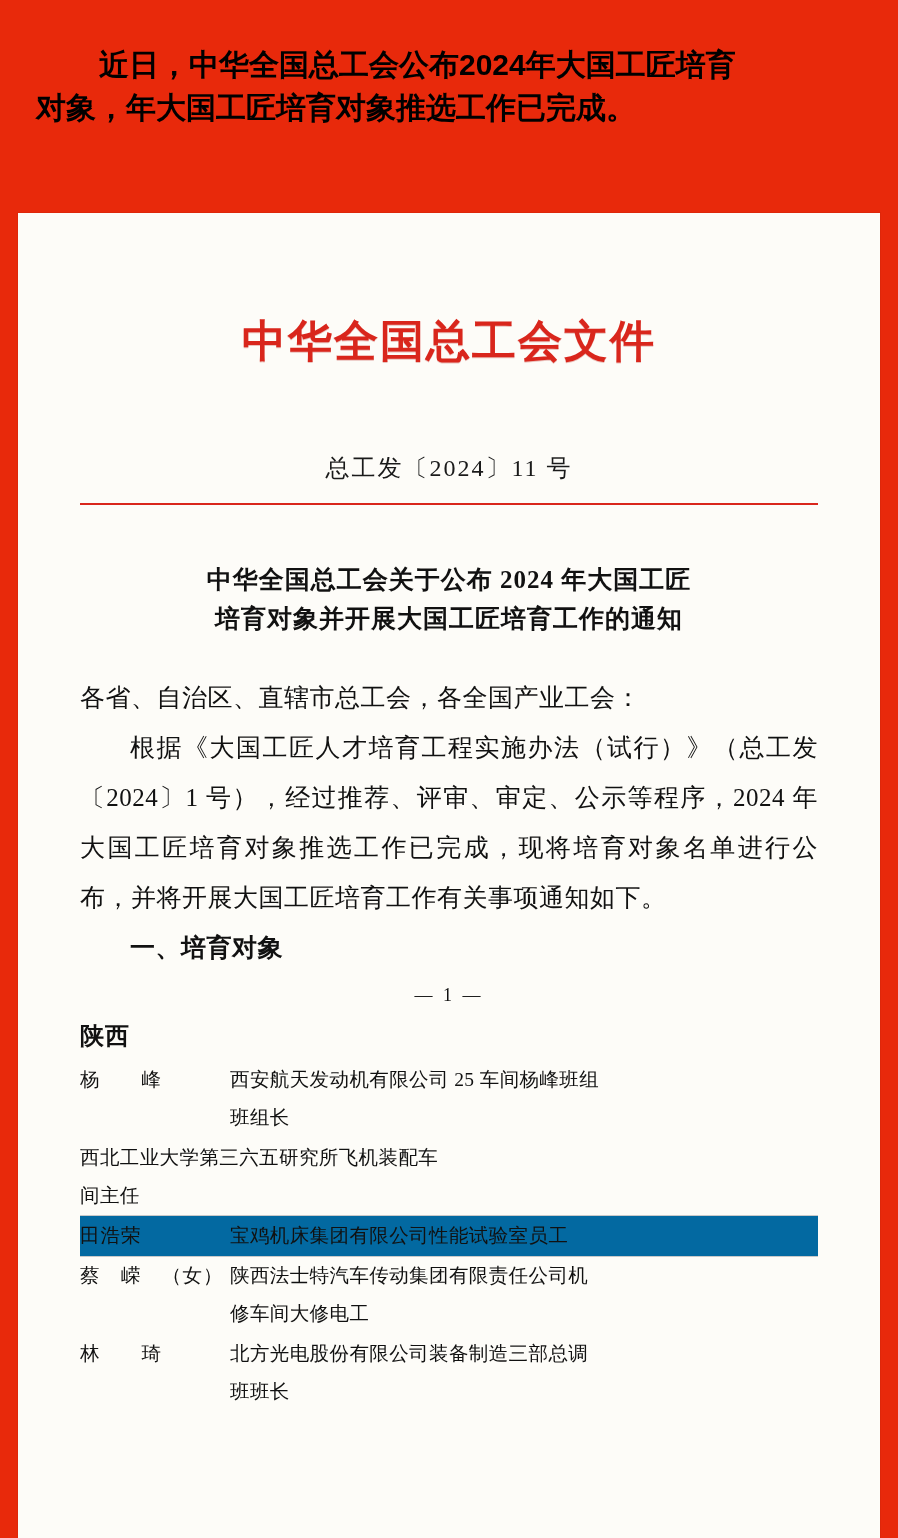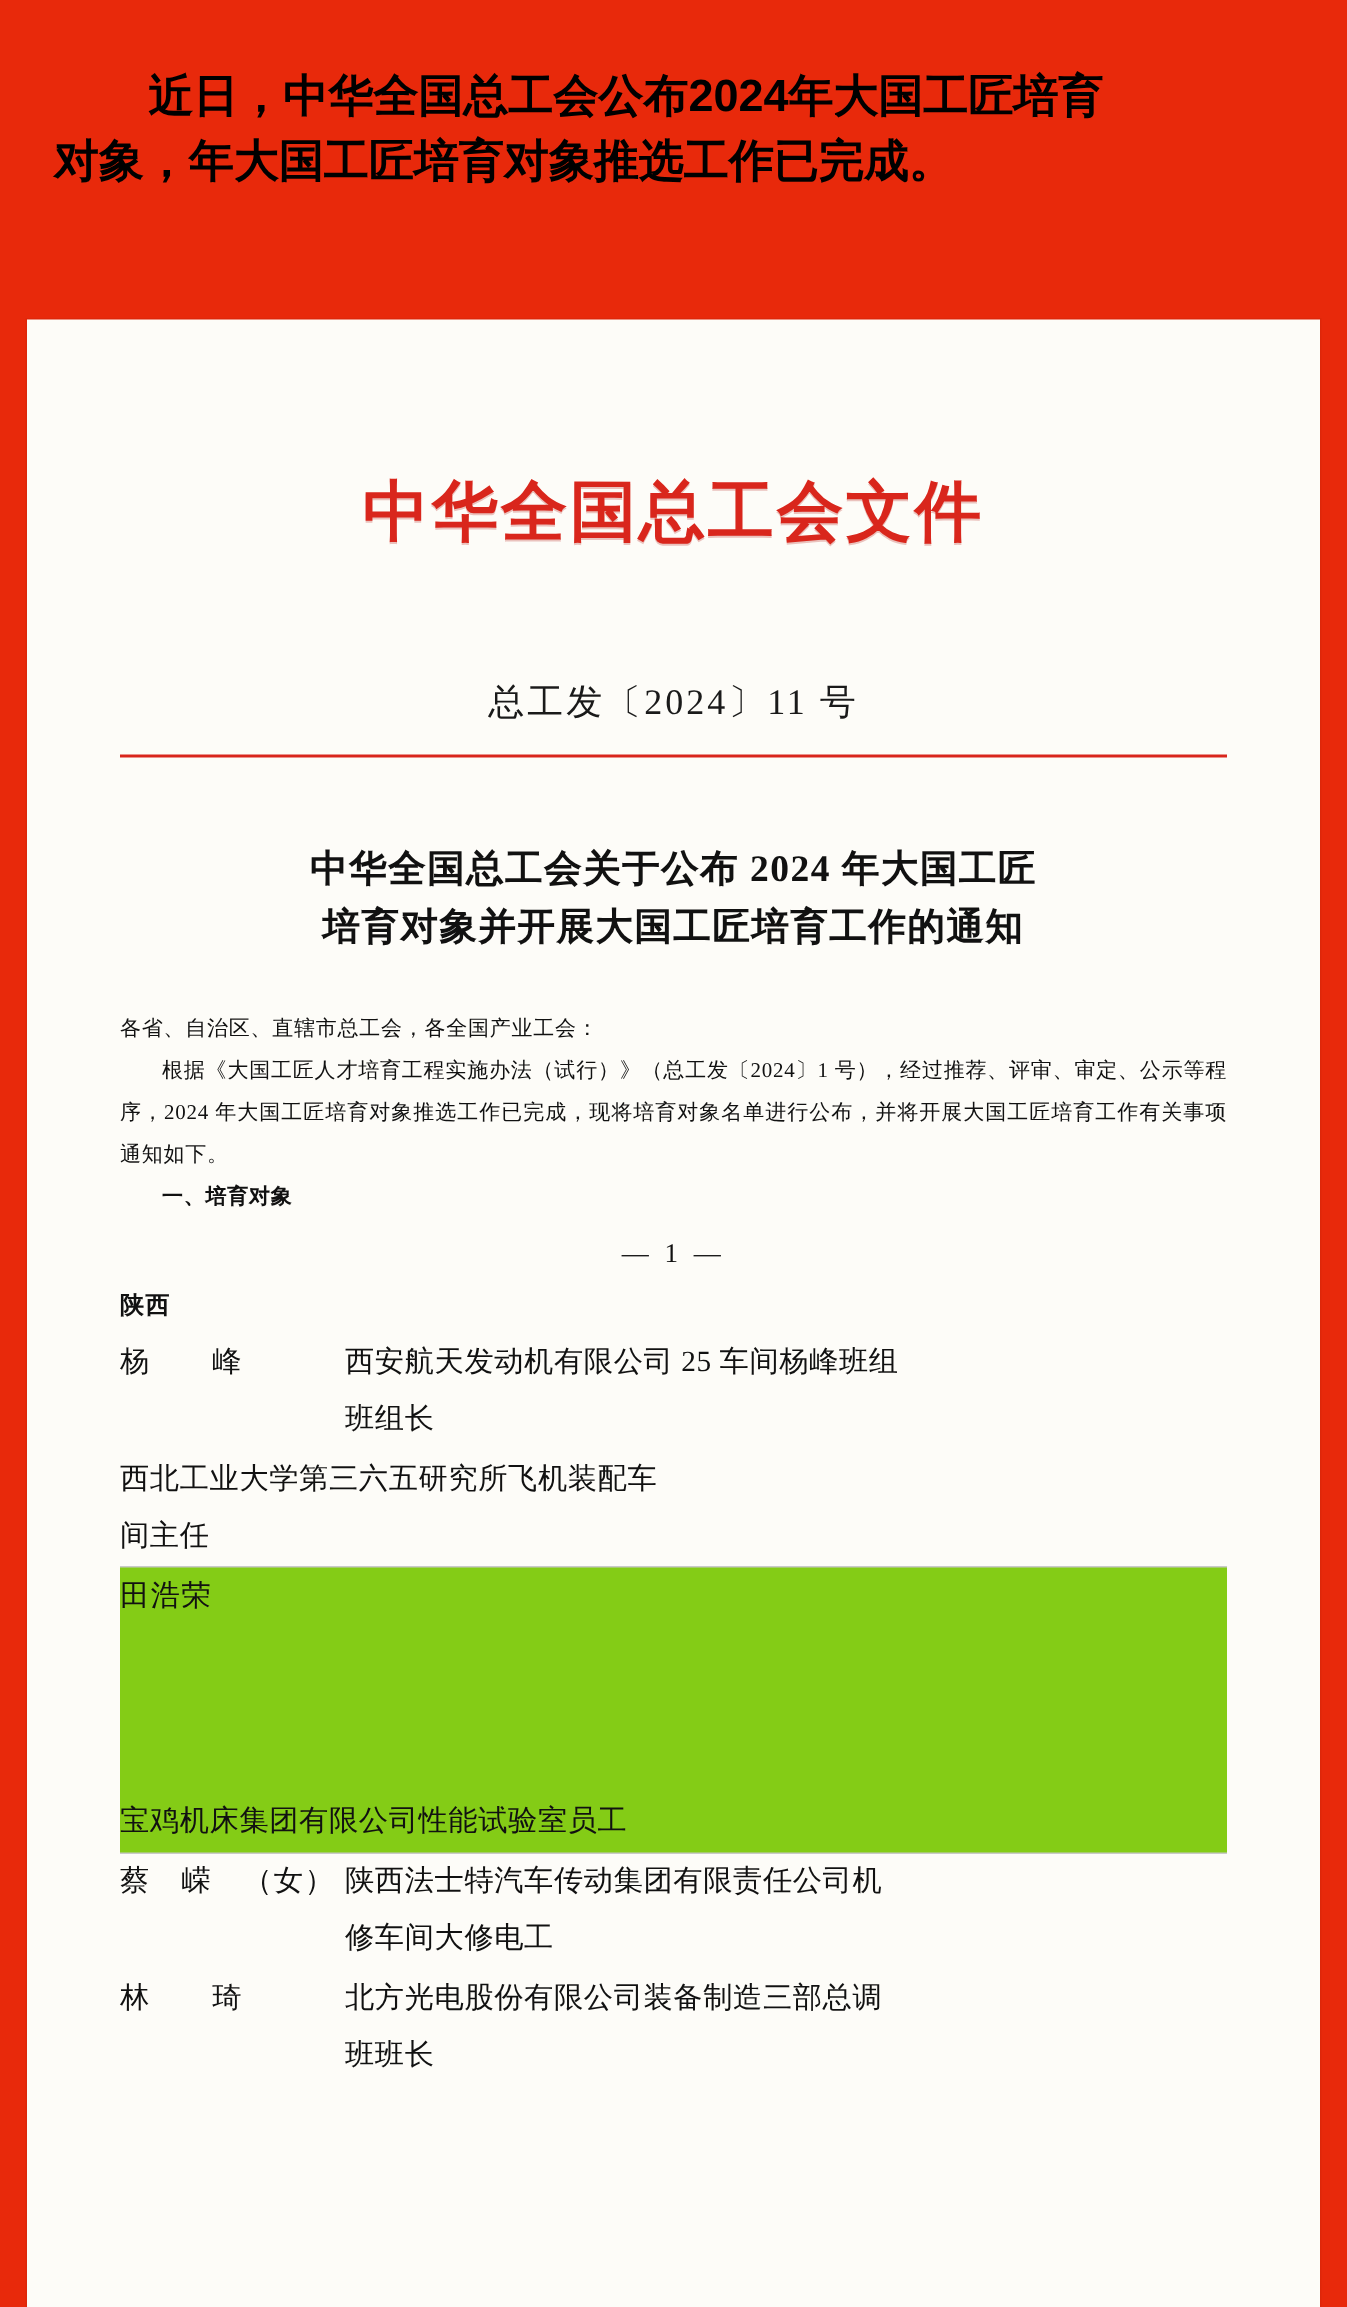--- a/index.html
+++ b/index.html
@@ -77,21 +77,21 @@
     font-size: 25px;
     line-height: 1.55;
     margin-top: 56px;
     color: #111;
     letter-spacing: 1px;
   }
   .doc-title span { display: block; }
 
   .body-text {
     margin-top: 34px;
-    font-size: 14px;
+    font-size: 25px;
     line-height: 2.0;
     color: #111;
     text-align: justify;
     letter-spacing: 0.5px;
   }
   .body-text p { margin: 0; }
   .indent { text-indent: 2em; }
   .sec-head {
     font-weight: bold;
     text-indent: 2em;
@@ -102,39 +102,38 @@
     text-align: center;
     font-size: 18px;
     margin-top: 12px;
     letter-spacing: 3px;
     color: #111;
   }
 
   
   .province {
     font-weight: bold;
-    font-size: 16px;
+    font-size: 24px;
     margin-top: 14px;
     color: #111;
     letter-spacing: 1px;
   }
   .list {
     margin-top: 8px;
   }
   .row {
     display: flex;
     font-size: 19.5px;
     line-height: 1.95;
     color: #111;
     padding: 1px 0;
   }
   .row.highlight {
-    background: #84cc16;
+    background: #0369a1;
     box-shadow: 0 -1px 0 #c9c9c9, 0 1px 0 #c9c9c9;
-    flex-direction: column;
   }
   .name {
     width: 150px;
     flex: 0 0 150px;
     letter-spacing: 1px;
     white-space: pre;
   }
   .desc {
     flex: 1 1 auto;
     text-align: justify;

